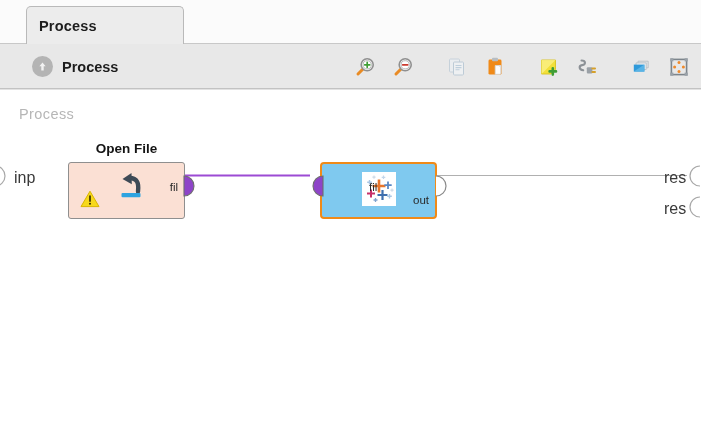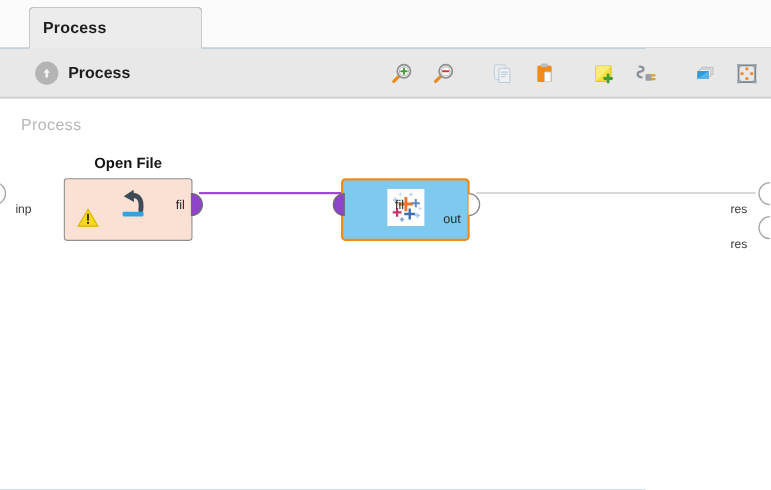--- a/index.html
+++ b/index.html
@@ -5,21 +5,21 @@
   html, body {
     margin: 0; padding: 0;
     width: 701px; height: 445px;
     overflow: hidden;
     background: #ffffff;
     font-family: "Liberation Sans", sans-serif;
   }
   #app {
     position: relative;
     width: 587px; height: 445px;
-    background: #0369a1;
+    background: #000000;
   }
 
   
   .tabstrip {
     position: absolute; left: 0; top: 0;
     width: 701px; height: 44px;
     background: #fbfbfb;
     border-bottom: 1px solid #c8c8c8;
     box-sizing: border-box;
   }
@@ -89,20 +89,21 @@
     font-size: 14.5px; color: #b6b6b6;
     letter-spacing: .4px;
   }
 
   .wire-layer { position: absolute; left: 0; top: 0; width: 701px; height: 356px; }
 
   
   .node {
     position: absolute;
     box-sizing: border-box;
+    margin-left: 10px;
   }
   .node-title {
     position: absolute;
     left: 0; width: 100%;
     text-align: center;
     top: -21px;
     font-size: 13.5px;
     font-weight: bold;
     white-space: nowrap;
   }
@@ -147,21 +148,21 @@
   #node-read-hyper .node-body {
     background: #7fc9ef;
     border: 2px solid #f08a18;
     border-radius: 4px;
   }
   #node-read-hyper .node-title { color: #f08a18; }
 
   
   .edge-port { position: absolute; }
   .edge-port-label {
-    position: absolute; font-size: 11px; color: #3a3a3a; margin-top: 16px;
+    position: absolute; font-size: 16px; color: #3a3a3a;
   }
 </style>
 </head>
 <body>
 
 <div id="app">
 
   <div class="tabstrip">
     <div class="tab">
       <span class="tab-label">Process</span>

